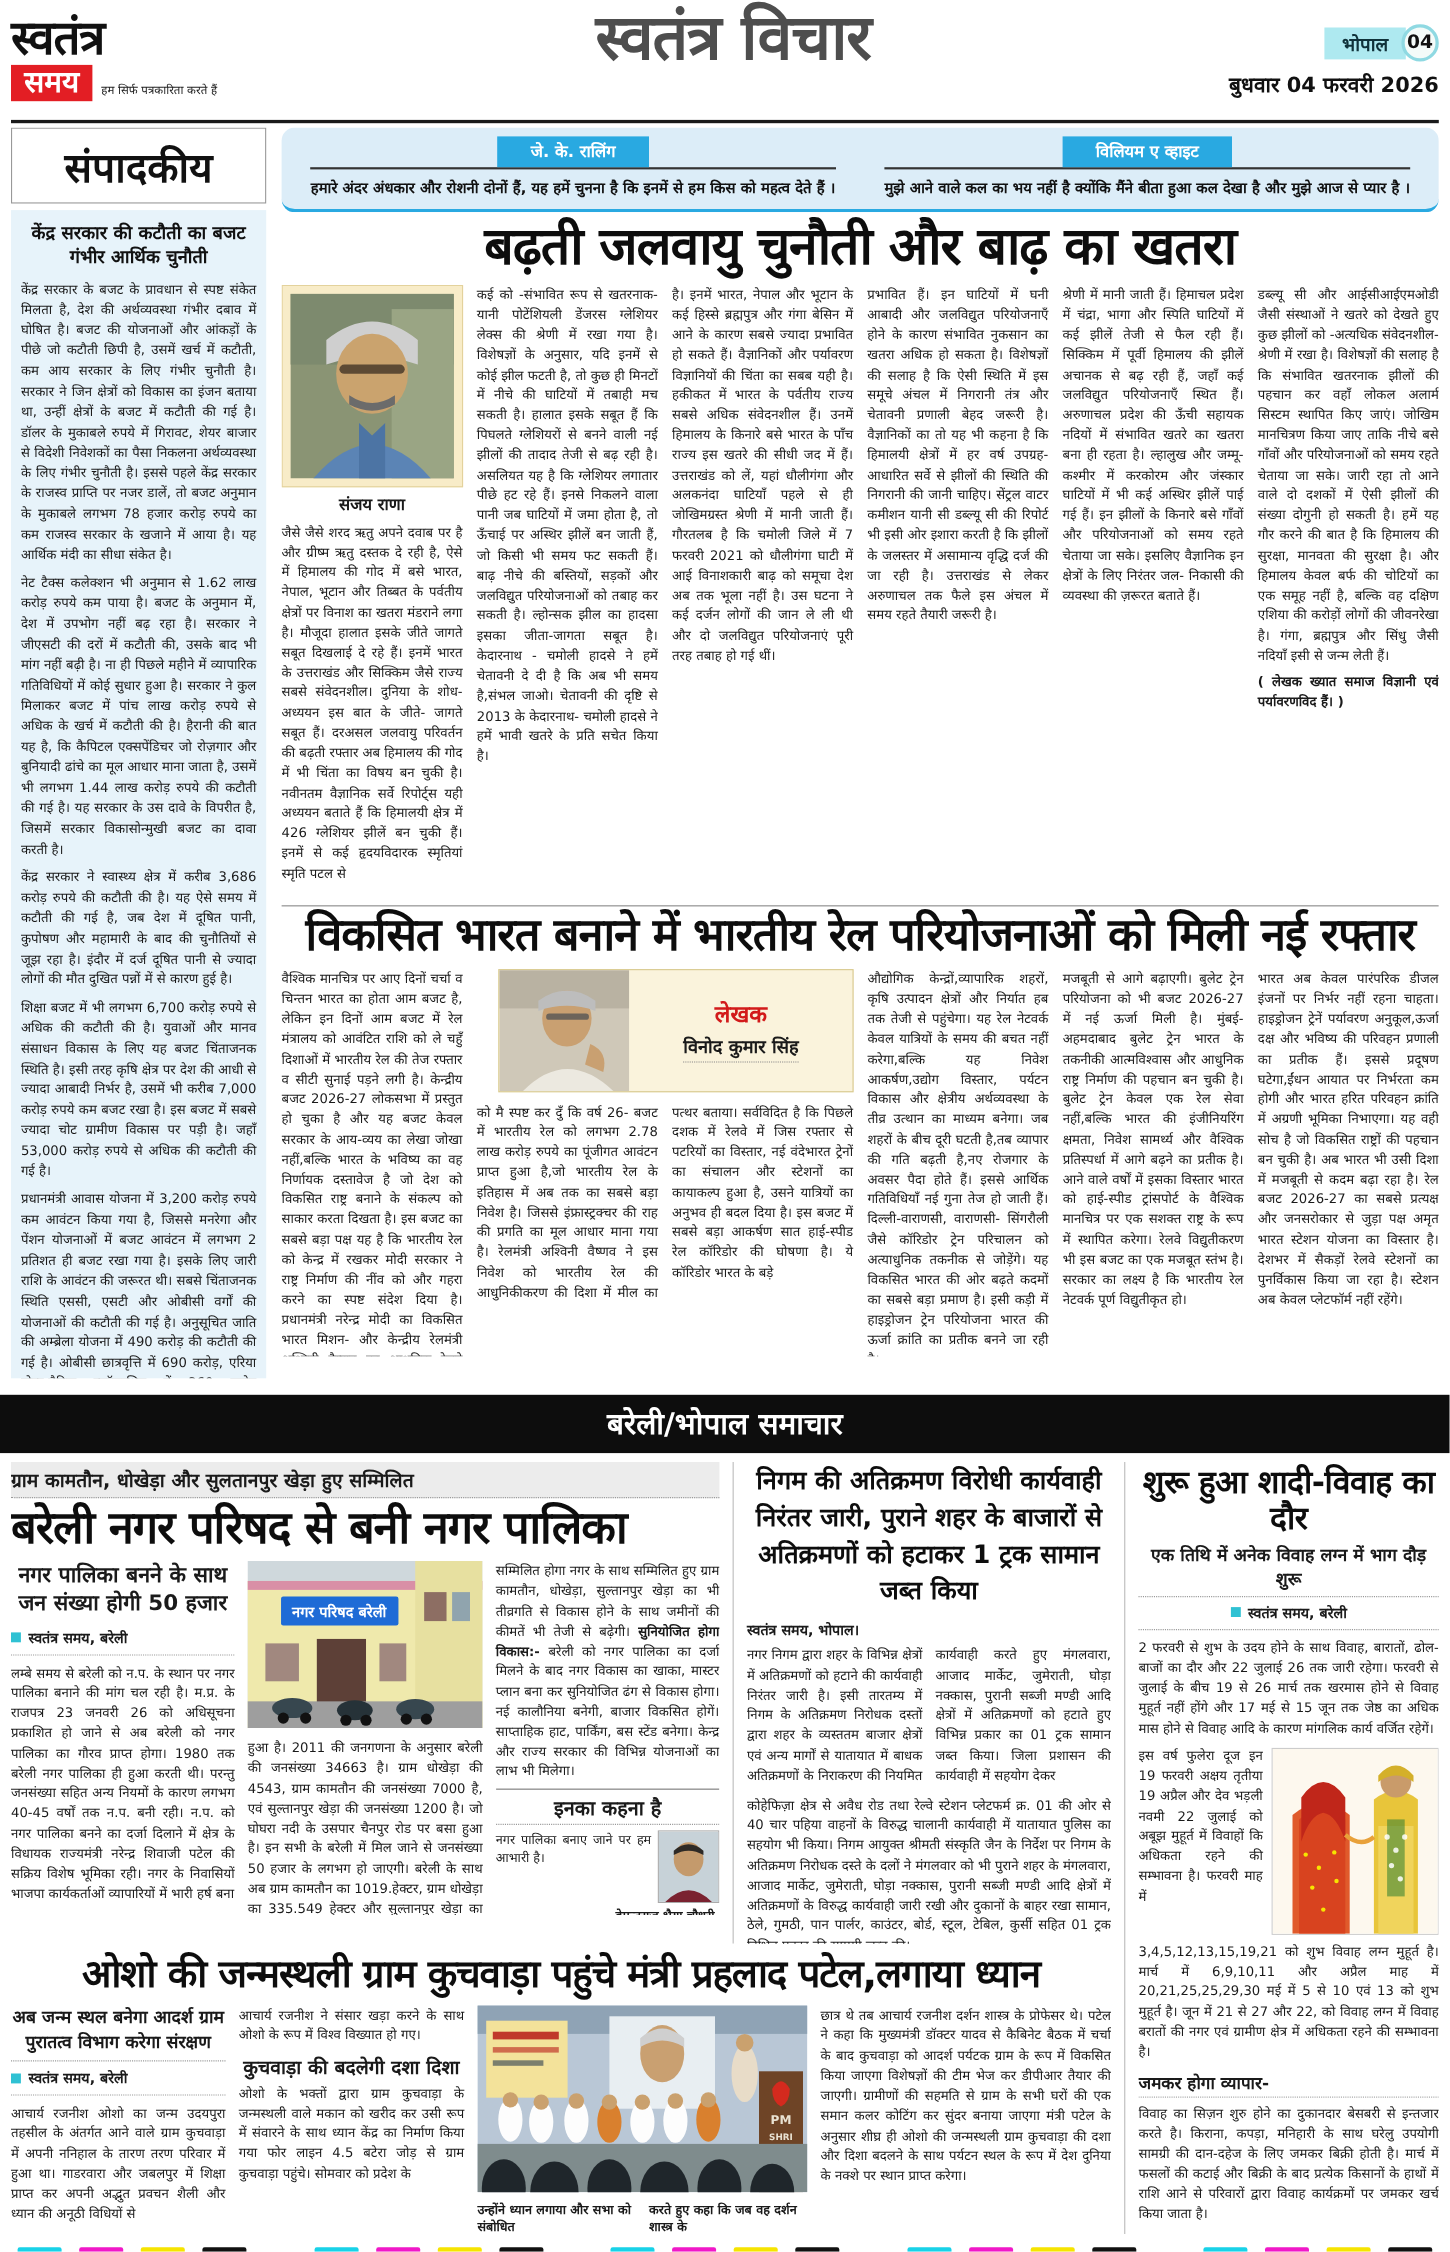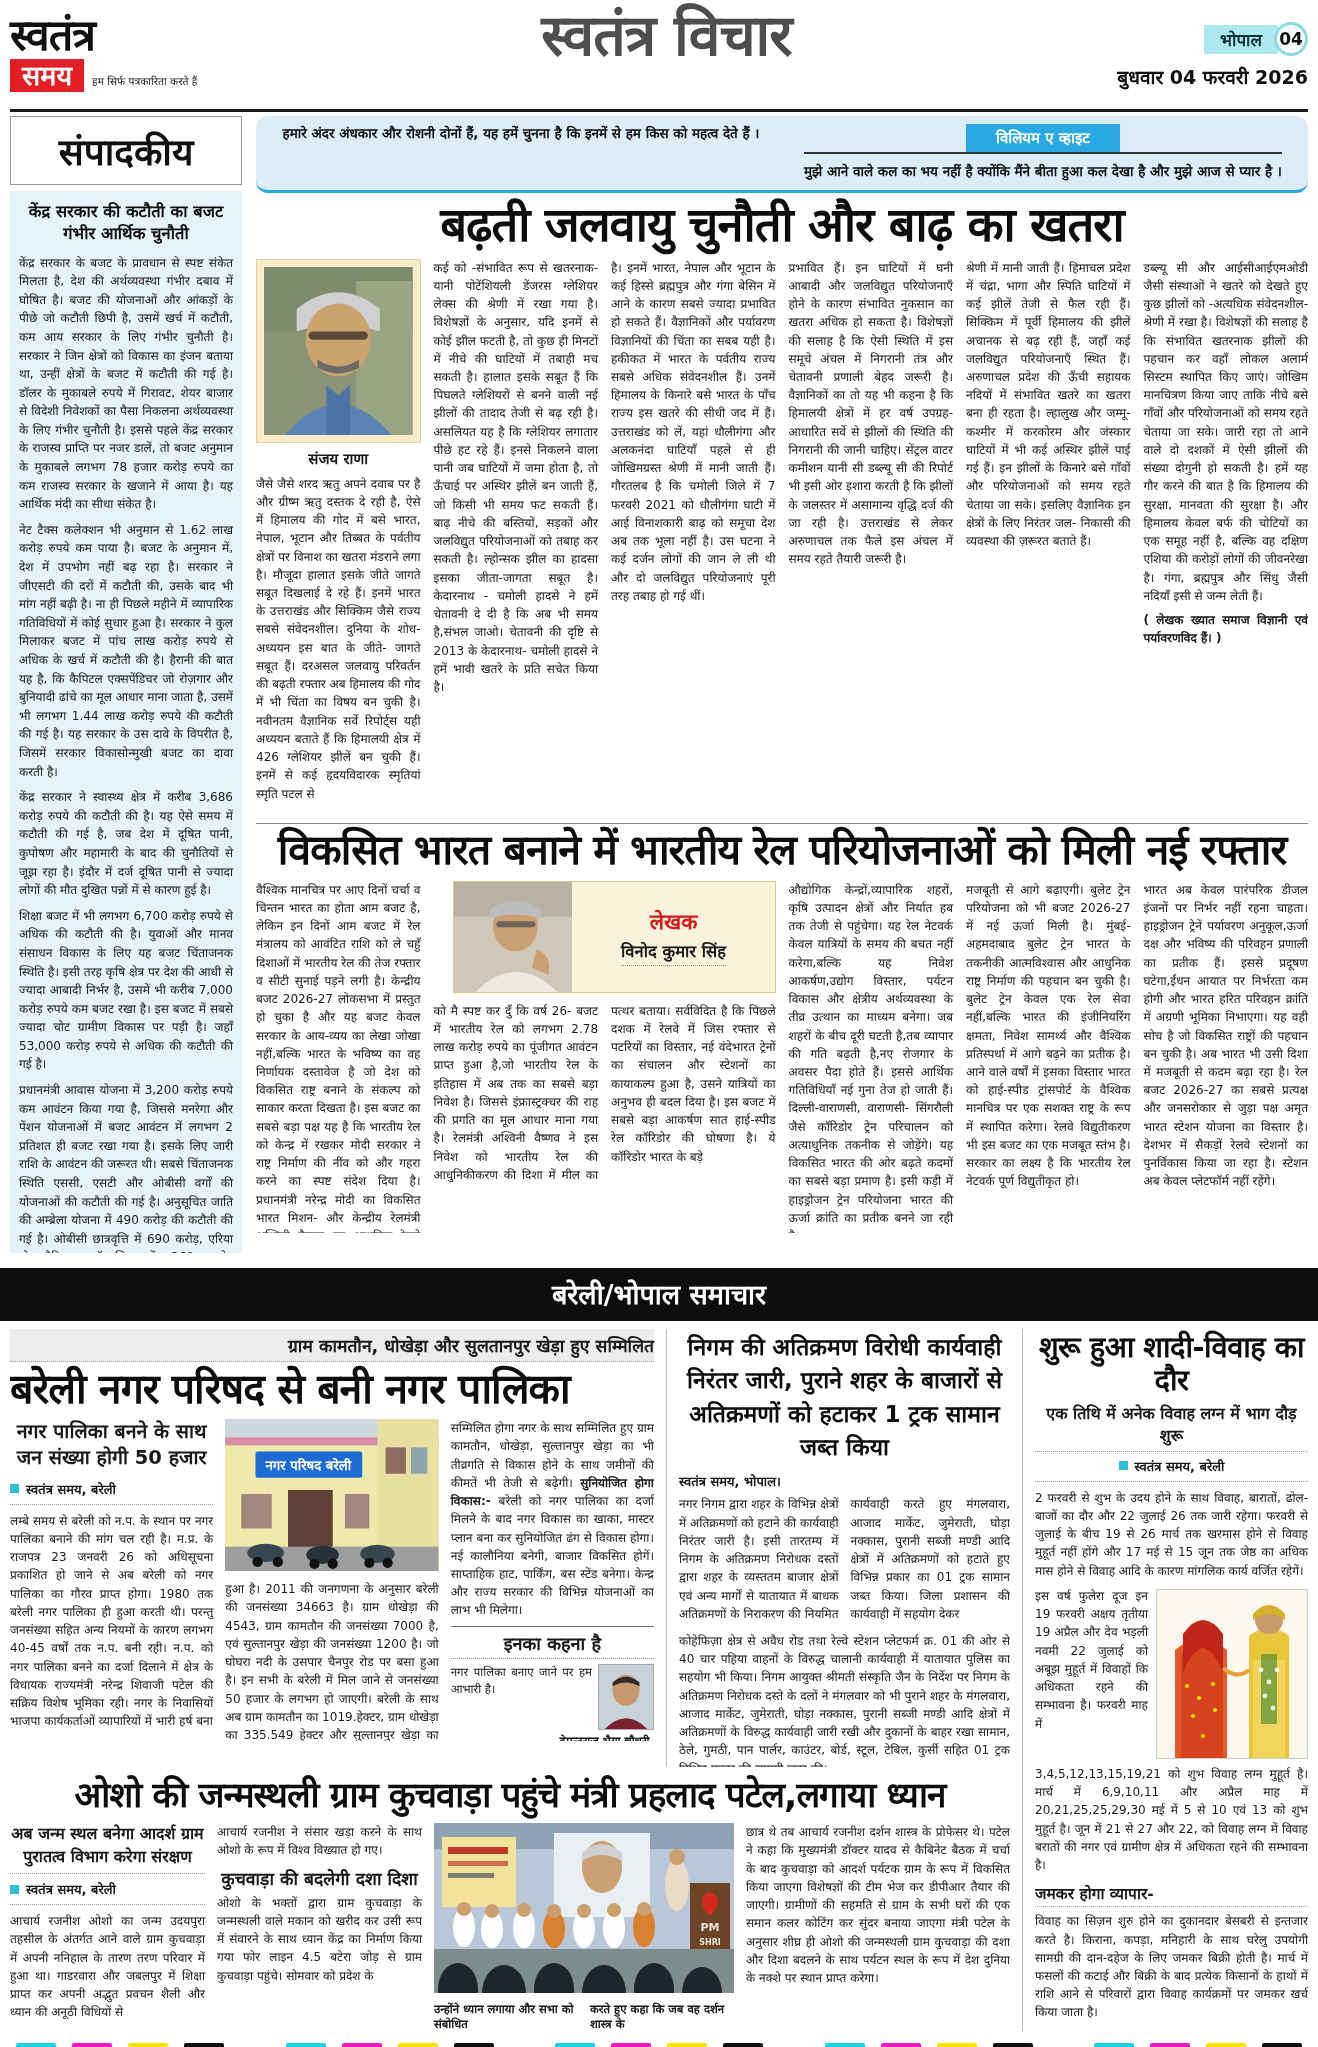--- a/index.html
+++ b/index.html
@@ -64,21 +64,21 @@
   .mid-cols { columns:2; column-gap:13px; margin-top:9px; height:228px; overflow:hidden; }
 
   
   .section-bar { background:#0d0d0d; color:#fff; text-align:center; font-size:27px; font-weight:900; padding:7px 0 9px; margin:6px -10px 0; }
 
   
   .bottom { display:flex; gap:12px; margin-top:8px; height:702px; overflow:hidden; }
   .bottom-left { width:1000px; flex:none; }
   .row1 { display:flex; gap:12px; height:438px; overflow:hidden; }
   .bareli { width:644px; flex:none; }
-  .kicker { background:#ececec; border-bottom:1px dotted #999; text-align:right; font-size:17.5px; font-weight:700; padding:4px 0; }
+  .kicker { background:#ececec; border-bottom:1px dotted #999; text-align:left; font-size:17.5px; font-weight:700; padding:4px 0; }
   .bareli h3 { font-size:41px; font-weight:900; letter-spacing:-1px; line-height:1.15; margin:4px 0 6px; color:#0d0d0d; }
   .bareli-cols { display:grid; grid-template-columns:1fr 1.05fr 1fr; gap:12px; height:322px; overflow:hidden; }
   .b-subhead { font-size:19.5px; font-weight:800; text-align:center; line-height:1.35; margin-bottom:8px; }
   .byline { font-size:13px; font-weight:800; display:flex; align-items:center; gap:7px; border-bottom:1px dotted #999; padding-bottom:6px; margin-bottom:7px; }
   .byline .sq { width:9px; height:9px; background:#2fc1d3; display:inline-block; flex:none; }
   .byline.center { justify-content:center; }
   .building-photo { width:100%; height:152px; margin-bottom:5px; }
   .saybox { border-top:1px solid #777; margin-top:6px; padding-top:4px; }
   .say-title { text-align:center; font-size:18px; font-weight:800; border-bottom:1px dotted #999; padding-bottom:3px; margin-bottom:5px; }
   .say-row { display:flex; gap:6px; align-items:flex-start; }
@@ -153,20 +153,21 @@
         <p>शिक्षा बजट में भी लगभग 6,700 करोड़ रुपये से अधिक की कटौती की है। युवाओं और मानव संसाधन विकास के लिए यह बजट चिंताजनक स्थिति है। इसी तरह कृषि क्षेत्र पर देश की आधी से ज्यादा आबादी निर्भर है, उसमें भी करीब 7,000 करोड़ रुपये कम बजट रखा है। इस बजट में सबसे ज्यादा चोट ग्रामीण विकास पर पड़ी है। जहाँ 53,000 करोड़ रुपये से अधिक की कटौती की गई है।</p>
         <p>प्रधानमंत्री आवास योजना में 3,200 करोड़ रुपये कम आवंटन किया गया है, जिससे मनरेगा और पेंशन योजनाओं में बजट आवंटन में लगभग 2 प्रतिशत ही बजट रखा गया है। इसके लिए जारी राशि के आवंटन की जरूरत थी। सबसे चिंताजनक स्थिति एससी, एसटी और ओबीसी वर्गों की योजनाओं की कटौती की गई है। अनुसूचित जाति की अम्ब्रेला योजना में 490 करोड़ की कटौती की गई है। ओबीसी छात्रवृत्ति में 690 करोड़, एरिया पोस्ट-मैट्रिक स्कॉलरशिप में 360 करोड़ आदिवासी विकास कार्यक्रम में 1,600 करोड़ से अधिक की कटौती की गई है। इस बात का साफ संदेश है कि सरकार का ध्यान अब सामाजिक कल्याण की योजनाओं से हटता जा रहा है।</p>
 
       </div>
     </aside>
 
     <div class="right-content">
 
       <section class="quotes">
         <div class="quote">
+          <div class="q-badge-row"><span class="q-badge">जे. के. रालिंग</span></div>
           <p class="q-text">हमारे अंदर अंधकार और रोशनी दोनों हैं, यह हमें चुनना है कि इनमें से हम किस को महत्व देते हैं ।</p>
         </div>
         <div class="quote">
           <div class="q-badge-row"><span class="q-badge">विलियम ए व्हाइट</span></div>
           <p class="q-text">मुझे आने वाले कल का भय नहीं है क्योंकि मैंने बीता हुआ कल देखा है और मुझे आज से प्यार है ।</p>
         </div>
       </section>
 
       <article class="climate">
         <h2>बढ़ती जलवायु चुनौती और बाढ़ का खतरा</h2>

